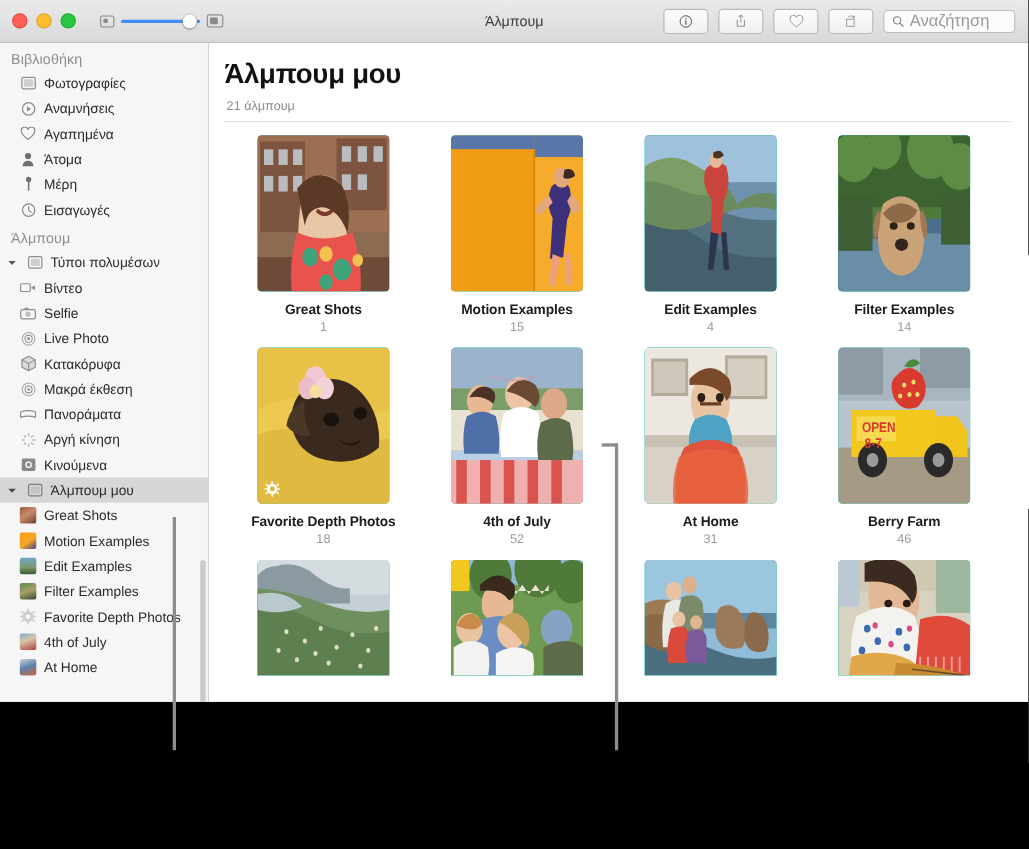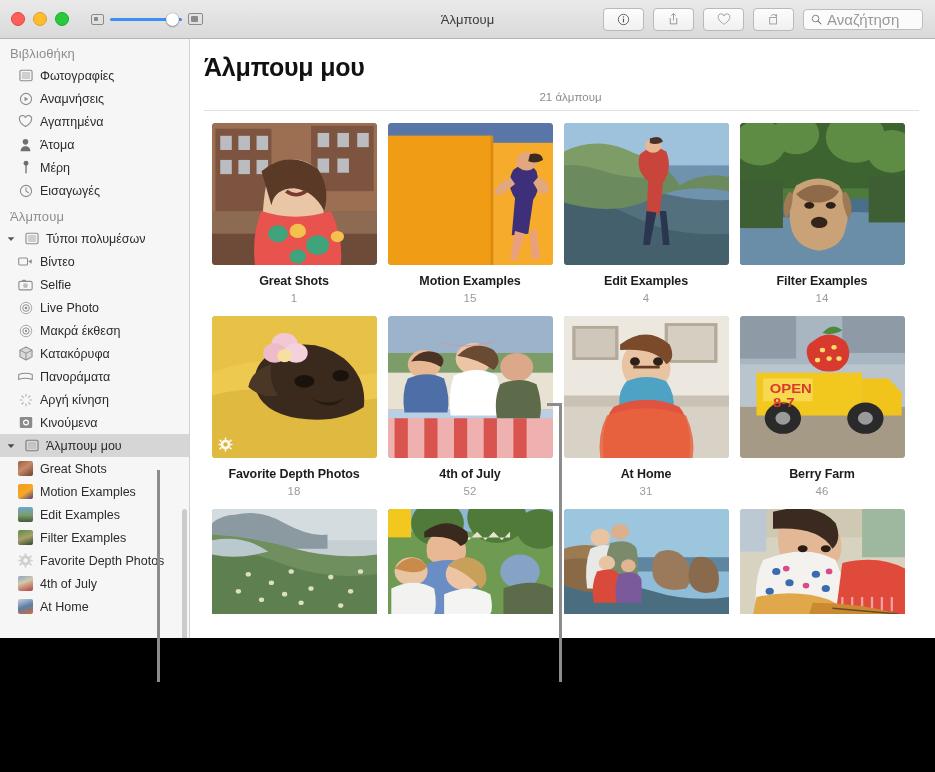--- a/index.html
+++ b/index.html
@@ -50,26 +50,26 @@
   .sb-ico{width:15px;height:15px;display:flex;align-items:center;justify-content:center;flex:none;}
   .sb-ico svg{display:block;}
   .disc{width:9px;flex:none;margin-left:-12px;margin-right:2px;display:flex;align-items:center;justify-content:center;}
   .thumb-ico{width:15px;height:15px;border-radius:2px;flex:none;background-size:cover;}
   .sb-label{white-space:nowrap;overflow:hidden;}
   .sb-scroll{position:absolute;right:2px;top:470px;width:5px;height:150px;background:#c3c3c3;border-radius:3px;opacity:.85;}
 
   
   .main{flex:1;background:#fff;position:relative;overflow:hidden;}
   .page-title{font-size:25px;font-weight:bold;color:#111;margin:14px 0 0 14px;letter-spacing:-.2px;}
-  .page-sub{font-size:11.5px;color:#8c8c8c;margin:9px 0 0 16px;text-align:center;}
+  .page-sub{font-size:11.5px;color:#8c8c8c;margin:9px 0 0 16px;}
   .hrule{height:1px;background:#e2e2e2;margin:7px 16px 0 14px;}
 
   .grid{display:flex;flex-wrap:wrap;padding:12px 0 0 16px;}
   .cell{width:176px;margin-bottom:12px;display:flex;flex-direction:column;align-items:center;}
-  .ph-wrap{position:relative;width:165px;height:142px;border-radius:4px;overflow:hidden;background:#14b8a6;}
+  .ph-wrap{position:relative;width:120px;height:142px;border-radius:4px;overflow:hidden;background:#14b8a6;}
   .ph-wrap.r3{height:105px;border-bottom-left-radius:0;border-bottom-right-radius:0;}
   .ph-img{width:100%;height:100%;display:block;}
   .badge{position:absolute;left:6px;bottom:6px;width:15px;height:15px;}
   .cap{font-size:12.5px;color:#1c1c1c;margin-top:9px;font-weight:600;letter-spacing:-.1px;}
   .cnt{font-size:11.5px;color:#9a9a9a;margin-top:4px;}
 
   
   .callout{position:absolute;background:#8c8c8c;}
   .c1{left:157px;top:470px;width:2.5px;height:212px;}
   .c2v{left:559px;top:403px;width:2.5px;height:279px;}
@@ -246,37 +246,37 @@
                 <circle cx="8" cy="8" r="6.6" fill="none" stroke="#a8a8a8" stroke-width="1.1"></circle>
                 <circle cx="8" cy="8" r="3.8" fill="none" stroke="#8d8d8d" stroke-width="1.1"></circle>
                 <circle cx="8" cy="8" r="1.5" fill="#8d8d8d"></circle>
               </svg>
           </span>
           <span class="sb-label">Live Photo</span>
         </div>
 
         <div class="sb-row child">
           <span class="sb-ico">
+            <svg width="14" height="15" viewBox="0 0 15 16">
+                <path d="M7.5 1L14 4.4v7.2L7.5 15 1 11.6V4.4z" fill="#d9d9d9" stroke="#8d8d8d" stroke-width="1.1" stroke-linejoin="round"></path>
+                <path d="M1 4.4l6.5 3.4 6.5-3.4M7.5 7.8V15" fill="none" stroke="#8d8d8d" stroke-width="1"></path>
+              </svg>
+          </span>
+          <span class="sb-label">Κατακόρυφα</span>
+        </div>
+
+        <div class="sb-row child">
+          <span class="sb-ico">
             <svg width="14" height="14" viewBox="0 0 16 16">
                 <circle cx="8" cy="8" r="6.6" fill="none" stroke="#a8a8a8" stroke-width="1.1"></circle>
                 <circle cx="8" cy="8" r="3.6" fill="none" stroke="#8d8d8d" stroke-width="1.1"></circle>
                 <circle cx="8" cy="8" r="1.3" fill="#8d8d8d"></circle>
               </svg>
           </span>
           <span class="sb-label">Μακρά έκθεση</span>
-        </div>
-
-        <div class="sb-row child">
-          <span class="sb-ico">
-            <svg width="14" height="15" viewBox="0 0 15 16">
-                <path d="M7.5 1L14 4.4v7.2L7.5 15 1 11.6V4.4z" fill="#d9d9d9" stroke="#8d8d8d" stroke-width="1.1" stroke-linejoin="round"></path>
-                <path d="M1 4.4l6.5 3.4 6.5-3.4M7.5 7.8V15" fill="none" stroke="#8d8d8d" stroke-width="1"></path>
-              </svg>
-          </span>
-          <span class="sb-label">Κατακόρυφα</span>
         </div>
 
         <div class="sb-row child">
           <span class="sb-ico">
             <svg width="16" height="10" viewBox="0 0 17 10">
                 <path d="M0.8 2.2c5-1.8 10.4-1.8 15.4 0v5.6c-5-1.8-10.4-1.8-15.4 0z" fill="none" stroke="#8d8d8d" stroke-width="1.2" stroke-linejoin="round"></path>
               </svg>
           </span>
           <span class="sb-label">Πανοράματα</span>
         </div>

